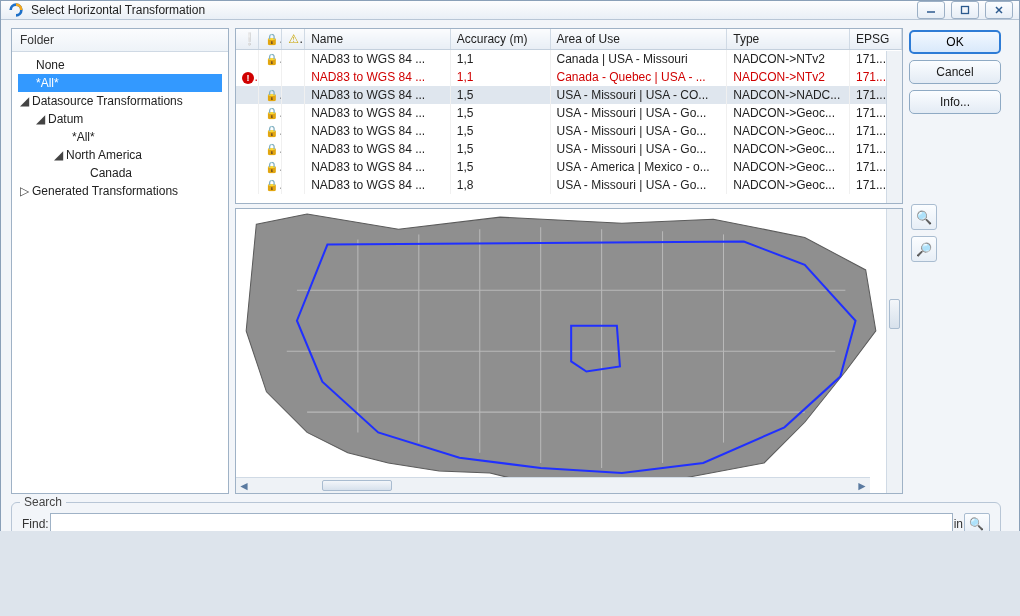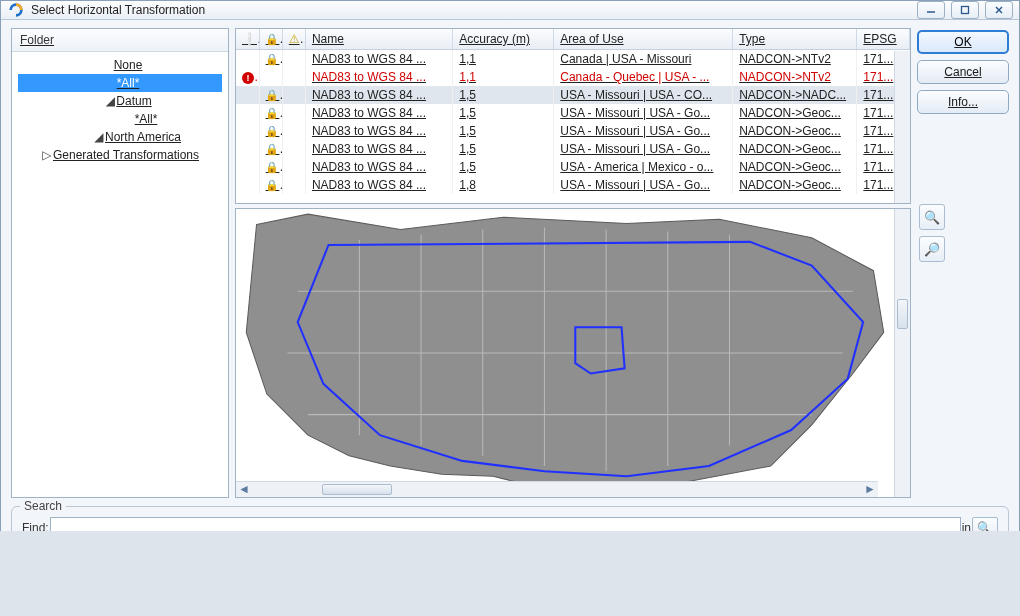--- a/index.html
+++ b/index.html
@@ -36,23 +36,22 @@
     border-radius: 3px;
     background: linear-gradient(#fbfdff,#e7eef6);
     display:flex;align-items:center;justify-content:center;
     color:#2c5a8e;
     font-size:10px;
   }
   .content {
     flex: 1;
     display: flex;
     flex-direction: column;
-    padding: 8px 10px 10px 10px;
+    padding: 8px 18px 10px 10px;
     background: #f2f5f9;
-    text-decoration: underline;
   }
   .upper {
     flex: 1;
     display: flex;
     gap: 6px;
     min-height: 0;
   }
   .folder-panel {
     width: 218px;
     background: #fff;
@@ -63,21 +62,20 @@
   .folder-header {
     padding: 4px 8px;
     border-bottom: 1px solid #cfd9e4;
     background: linear-gradient(#fbfcfe,#eef3f8);
     color:#333;
   }
   .tree {
     padding: 4px 6px;
     overflow: auto;
     flex: 1;
-    text-align: center;
   }
   .tree-item { white-space: nowrap; padding: 1px 2px; cursor: default; line-height:16px; }
   .tree-item.selected { background: #3399ff; color: #fff; }
   .tree-toggle { display:inline-block; width:12px; color:#444; }
   .indent1 { padding-left: 18px; }
   .indent2 { padding-left: 36px; }
   .indent3 { padding-left: 54px; }
   .indent4 { padding-left: 72px; }
   .table-wrap {
     background:#fff;
@@ -267,23 +265,25 @@
   </div>
 
   <div class="content">
     <div class="upper">
 
       <div class="folder-panel">
         <div class="folder-header">Folder</div>
         <div class="tree">
           <div class="tree-item indent1"><span>None</span></div>
           <div class="tree-item indent1 selected"><span>*All*</span></div>
+          <div class="tree-item"><span class="tree-toggle">◢</span><span>Datasource Transformations</span></div>
           <div class="tree-item indent1"><span class="tree-toggle">◢</span><span>Datum</span></div>
           <div class="tree-item indent3"><span>*All*</span></div>
           <div class="tree-item indent2"><span class="tree-toggle">◢</span><span>North America</span></div>
+          <div class="tree-item indent4"><span>Canada</span></div>
           <div class="tree-item"><span class="tree-toggle">▷</span><span>Generated Transformations</span></div>
         </div>
       </div>
 
       <div class="center-and-tools">
         <div class="table-wrap">
           <table class="grid">
             <colgroup>
               <col style="width:22px">
                 <col style="width:22px">

